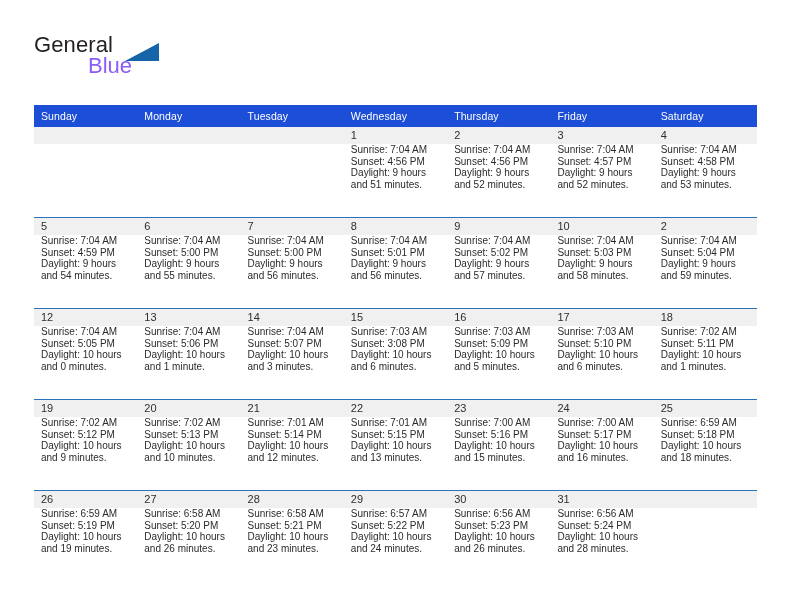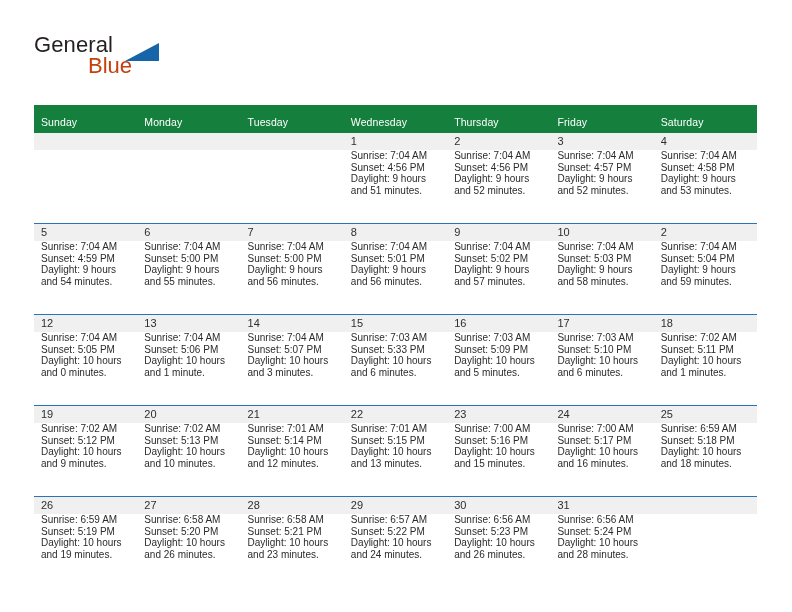--- a/index.html
+++ b/index.html
@@ -44,21 +44,21 @@
     font-size: 22px;
     color: #231f20;
     letter-spacing: 0.1px;
     line-height: 26px;
   }
   .brand-blue {
     position: absolute;
     left: 54px;
     top: 21px;
     font-size: 22px;
-    color: #c2410c;
+    color: #8b5cf6;
     line-height: 26px;
   }
   .brand-flag {
     position: absolute;
     left: 91px;
     top: 11px;
     width: 0;
     height: 0;
     border-style: solid;
     border-width: 0 0 18px 34px;
@@ -88,26 +88,26 @@
   
   .calendar {
     position: absolute;
     left: 34px;
     top: 105px;
     width: 723px;
     border-collapse: collapse;
     table-layout: fixed;
   }
   .calendar th {
-    background: #15803d;
+    background: #1d4ed8;
     color: #ffffff;
     font-size: 10.5px;
     font-weight: normal;
     text-align: left;
-    padding: 11px 0 5px 7px;
+    padding: 5px 0 5px 7px;
     height: 11px;
     letter-spacing: 0.1px;
   }
   .calendar td {
     vertical-align: top;
     padding: 0;
     width: 103.28px;
     height: 90px;
     background: #ffffff;
     border-top: 1.6px solid #2b72b8;
@@ -322,21 +322,21 @@
               <div>Sunrise: 7:04 AM</div>
               <div>Sunset: 5:07 PM</div>
               <div>Daylight: 10 hours</div>
               <div>and 3 minutes.</div>
             </div>
           </td>
           <td class="day-cell">
             <div class="daynum-band">15</div>
             <div class="cell-body">
               <div>Sunrise: 7:03 AM</div>
-              <div>Sunset: 5:33 PM</div>
+              <div>Sunset: 3:08 PM</div>
               <div>Daylight: 10 hours</div>
               <div>and 6 minutes.</div>
             </div>
           </td>
           <td class="day-cell">
             <div class="daynum-band">16</div>
             <div class="cell-body">
               <div>Sunrise: 7:03 AM</div>
               <div>Sunset: 5:09 PM</div>
               <div>Daylight: 10 hours</div>

